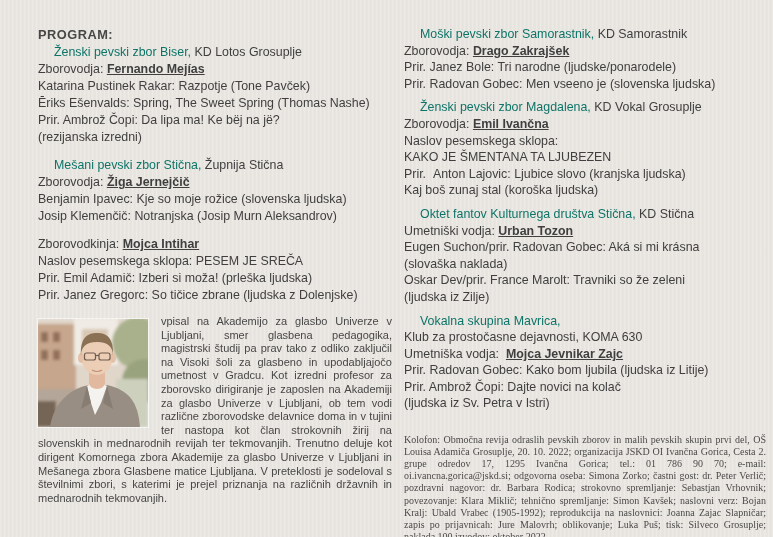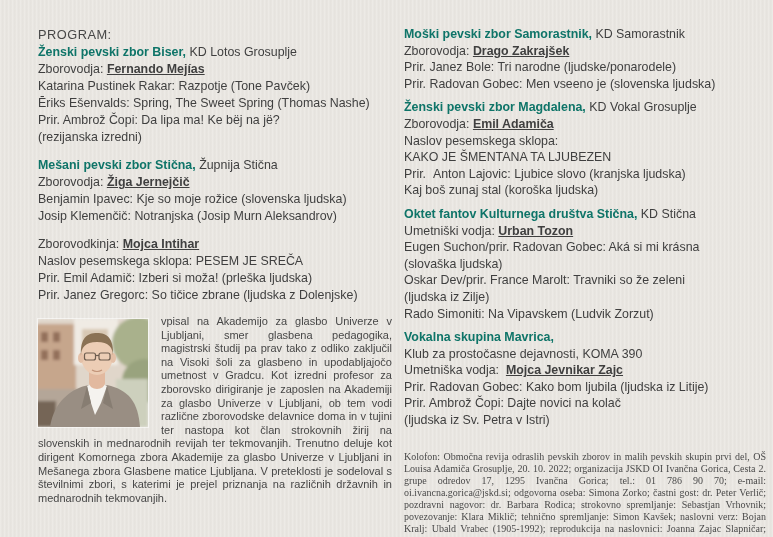--- a/index.html
+++ b/index.html
@@ -12,23 +12,23 @@
       rgba(0,0,0,0.015) 2px, rgba(0,0,0,0) 4px);
     color:var(--ink,#3f3f3f);
   }
   .col{position:absolute;top:26px;}
   .col-left{left:38px;width:354px;}
   .col-right{left:404px;width:362px;}
   .line{font-size:12.4px;line-height:17px;white-space:nowrap;color:var(--ink,#3f3f3f);}
   .col-right .line{line-height:16.6px;}
   .block{margin-bottom:11px;}
   .col-right .block{margin-bottom:7px;}
-  .program-label{font-size:12.8px;line-height:18px;letter-spacing:.5px;color:#474747;}
+  .program-label{font-size:12.8px;line-height:18px;letter-spacing:.5px;color:#474747;font-weight:bold;}
   .b{font-weight:bold;text-decoration:underline;}
-  .teal{color:var(--accent,#0e7468);font-weight:bold;}
+  .teal{color:var(--accent,#0e7468);font-weight:normal;margin-left:16px;}
   .bio{margin-top:9px;width:354px;font-size:11px;line-height:13.6px;
        text-align:justify;color:#474747;}
   .bio-intro{display:block;}
   .photo{float:left;width:110px;height:108px;margin:4px 13px 2px 0;
          box-shadow:0 0 0 1px rgba(255,255,255,.55);}
   .photo svg{display:block;width:110px;height:108px;}
   .colophon{margin-top:22px;width:362px;font-size:10px;line-height:12.1px;
             text-align:justify;color:#4a4a4a;font-family:Liberation Serif, serif;}
 </style>
 </head>
@@ -108,38 +108,37 @@
 <div class="col col-right">
   <div id="right-blocks">
       <div class="block">
         <div class="line"><span class="teal">Moški pevski zbor Samorastnik,</span><span> KD Samorastnik</span></div>
         <div class="line"><span>Zborovodja: </span><span class="b">Drago Zakrajšek</span></div>
         <div class="line"><span>Prir. Janez Bole: Tri narodne (ljudske/ponarodele)</span></div>
         <div class="line"><span>Prir. Radovan Gobec: Men vseeno je (slovenska ljudska)</span></div>
       </div>
       <div class="block">
         <div class="line"><span class="teal">Ženski pevski zbor Magdalena,</span><span> KD Vokal Grosuplje</span></div>
-        <div class="line"><span>Zborovodja: </span><span class="b">Emil Adamiča</span></div>
+        <div class="line"><span>Zborovodja: </span><span class="b">Emil Ivančna</span></div>
         <div class="line"><span>Naslov pesemskega sklopa:</span></div>
         <div class="line"><span>KAKO JE ŠMENTANA TA LJUBEZEN</span></div>
         <div class="line"><span>Prir. &nbsp;Anton Lajovic: Ljubice slovo (kranjska ljudska)</span></div>
         <div class="line"><span>Kaj boš zunaj stal (koroška ljudska)</span></div>
       </div>
       <div class="block">
         <div class="line"><span class="teal">Oktet fantov Kulturnega društva Stična,</span><span> KD Stična</span></div>
         <div class="line"><span>Umetniški vodja: </span><span class="b">Urban Tozon</span></div>
         <div class="line"><span>Eugen Suchon/prir. Radovan Gobec: Aká si mi krásna</span></div>
-        <div class="line"><span>(slovaška ljudska)</span></div>
+        <div class="line"><span>(slovaška naklada)</span></div>
         <div class="line"><span>Oskar Dev/prir. France Marolt: Travniki so že zeleni</span></div>
         <div class="line"><span>(ljudska iz Zilje)</span></div>
-        <div class="line"><span>Rado Simoniti: Na Vipavskem (Ludvik Zorzut)</span></div>
       </div>
       <div class="block">
         <div class="line"><span class="teal">Vokalna skupina Mavrica,</span></div>
-        <div class="line"><span>Klub za prostočasne dejavnosti, KOMA 390</span></div>
+        <div class="line"><span>Klub za prostočasne dejavnosti, KOMA 630</span></div>
         <div class="line"><span>Umetniška vodja: &nbsp;</span><span class="b">Mojca Jevnikar Zajc</span></div>
         <div class="line"><span>Prir. Radovan Gobec: Kako bom ljubila (ljudska iz Litije)</span></div>
         <div class="line"><span>Prir. Ambrož Čopi: Dajte novici na kolač</span></div>
         <div class="line"><span>(ljudska iz Sv. Petra v Istri)</span></div>
       </div>
     </div>
   <div class="colophon">Kolofon: Območna revija odraslih pevskih zborov in malih pevskih skupin prvi del, OŠ Louisa Adamiča Grosuplje, 20. 10. 2022; organizacija JSKD OI Ivančna Gorica, Cesta 2. grupe odredov 17, 1295 Ivančna Gorica; tel.: 01 786 90 70; e-mail: oi.ivancna.gorica@jskd.si; odgovorna oseba: Simona Zorko; častni gost: dr. Peter Verlič; pozdravni nagovor: dr. Barbara Rodica; strokovno spremljanje: Sebastjan Vrhovnik; povezovanje: Klara Miklič; tehnično spremljanje: Simon Kavšek; naslovni verz: Bojan Kralj: Ubald Vrabec (1905-1992); reprodukcija na naslovnici: Joanna Zajac Slapničar; zapis po prijavnicah: Jure Malovrh; oblikovanje; Luka Puš; tisk: Silveco Grosuplje; naklada 100 izvodov; oktober 2022</div>
 </div>
 
 </body></html>

